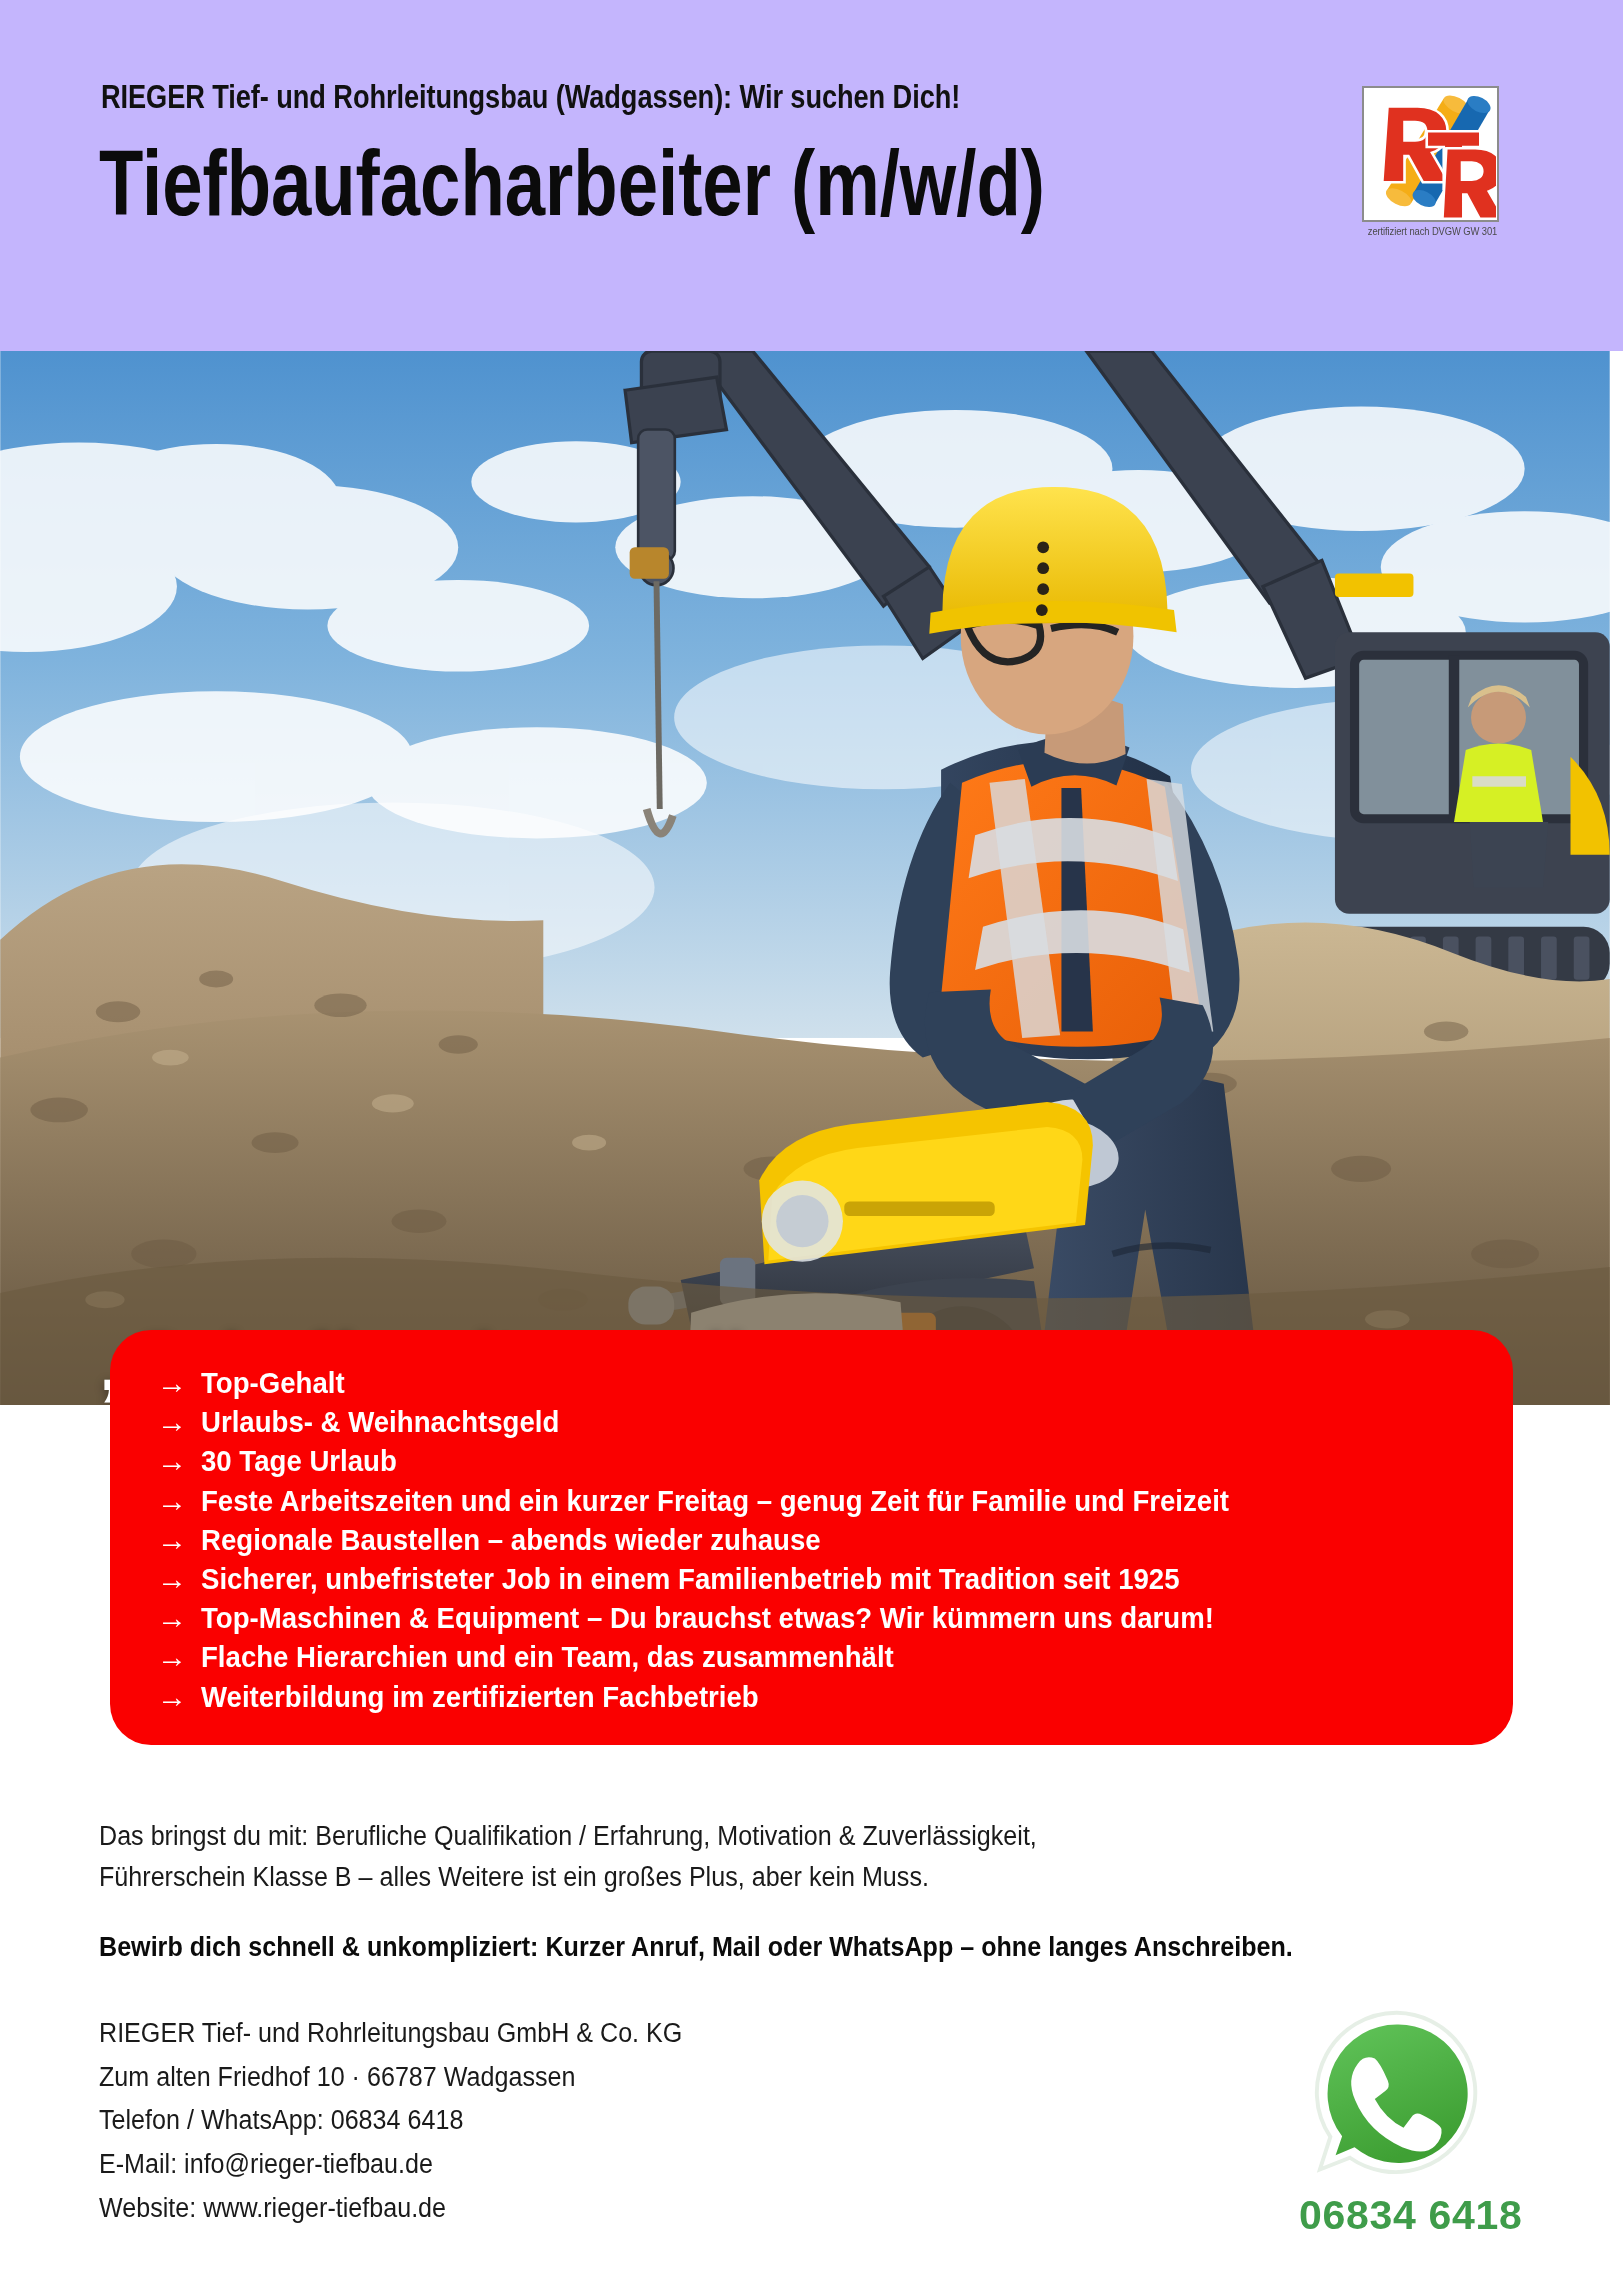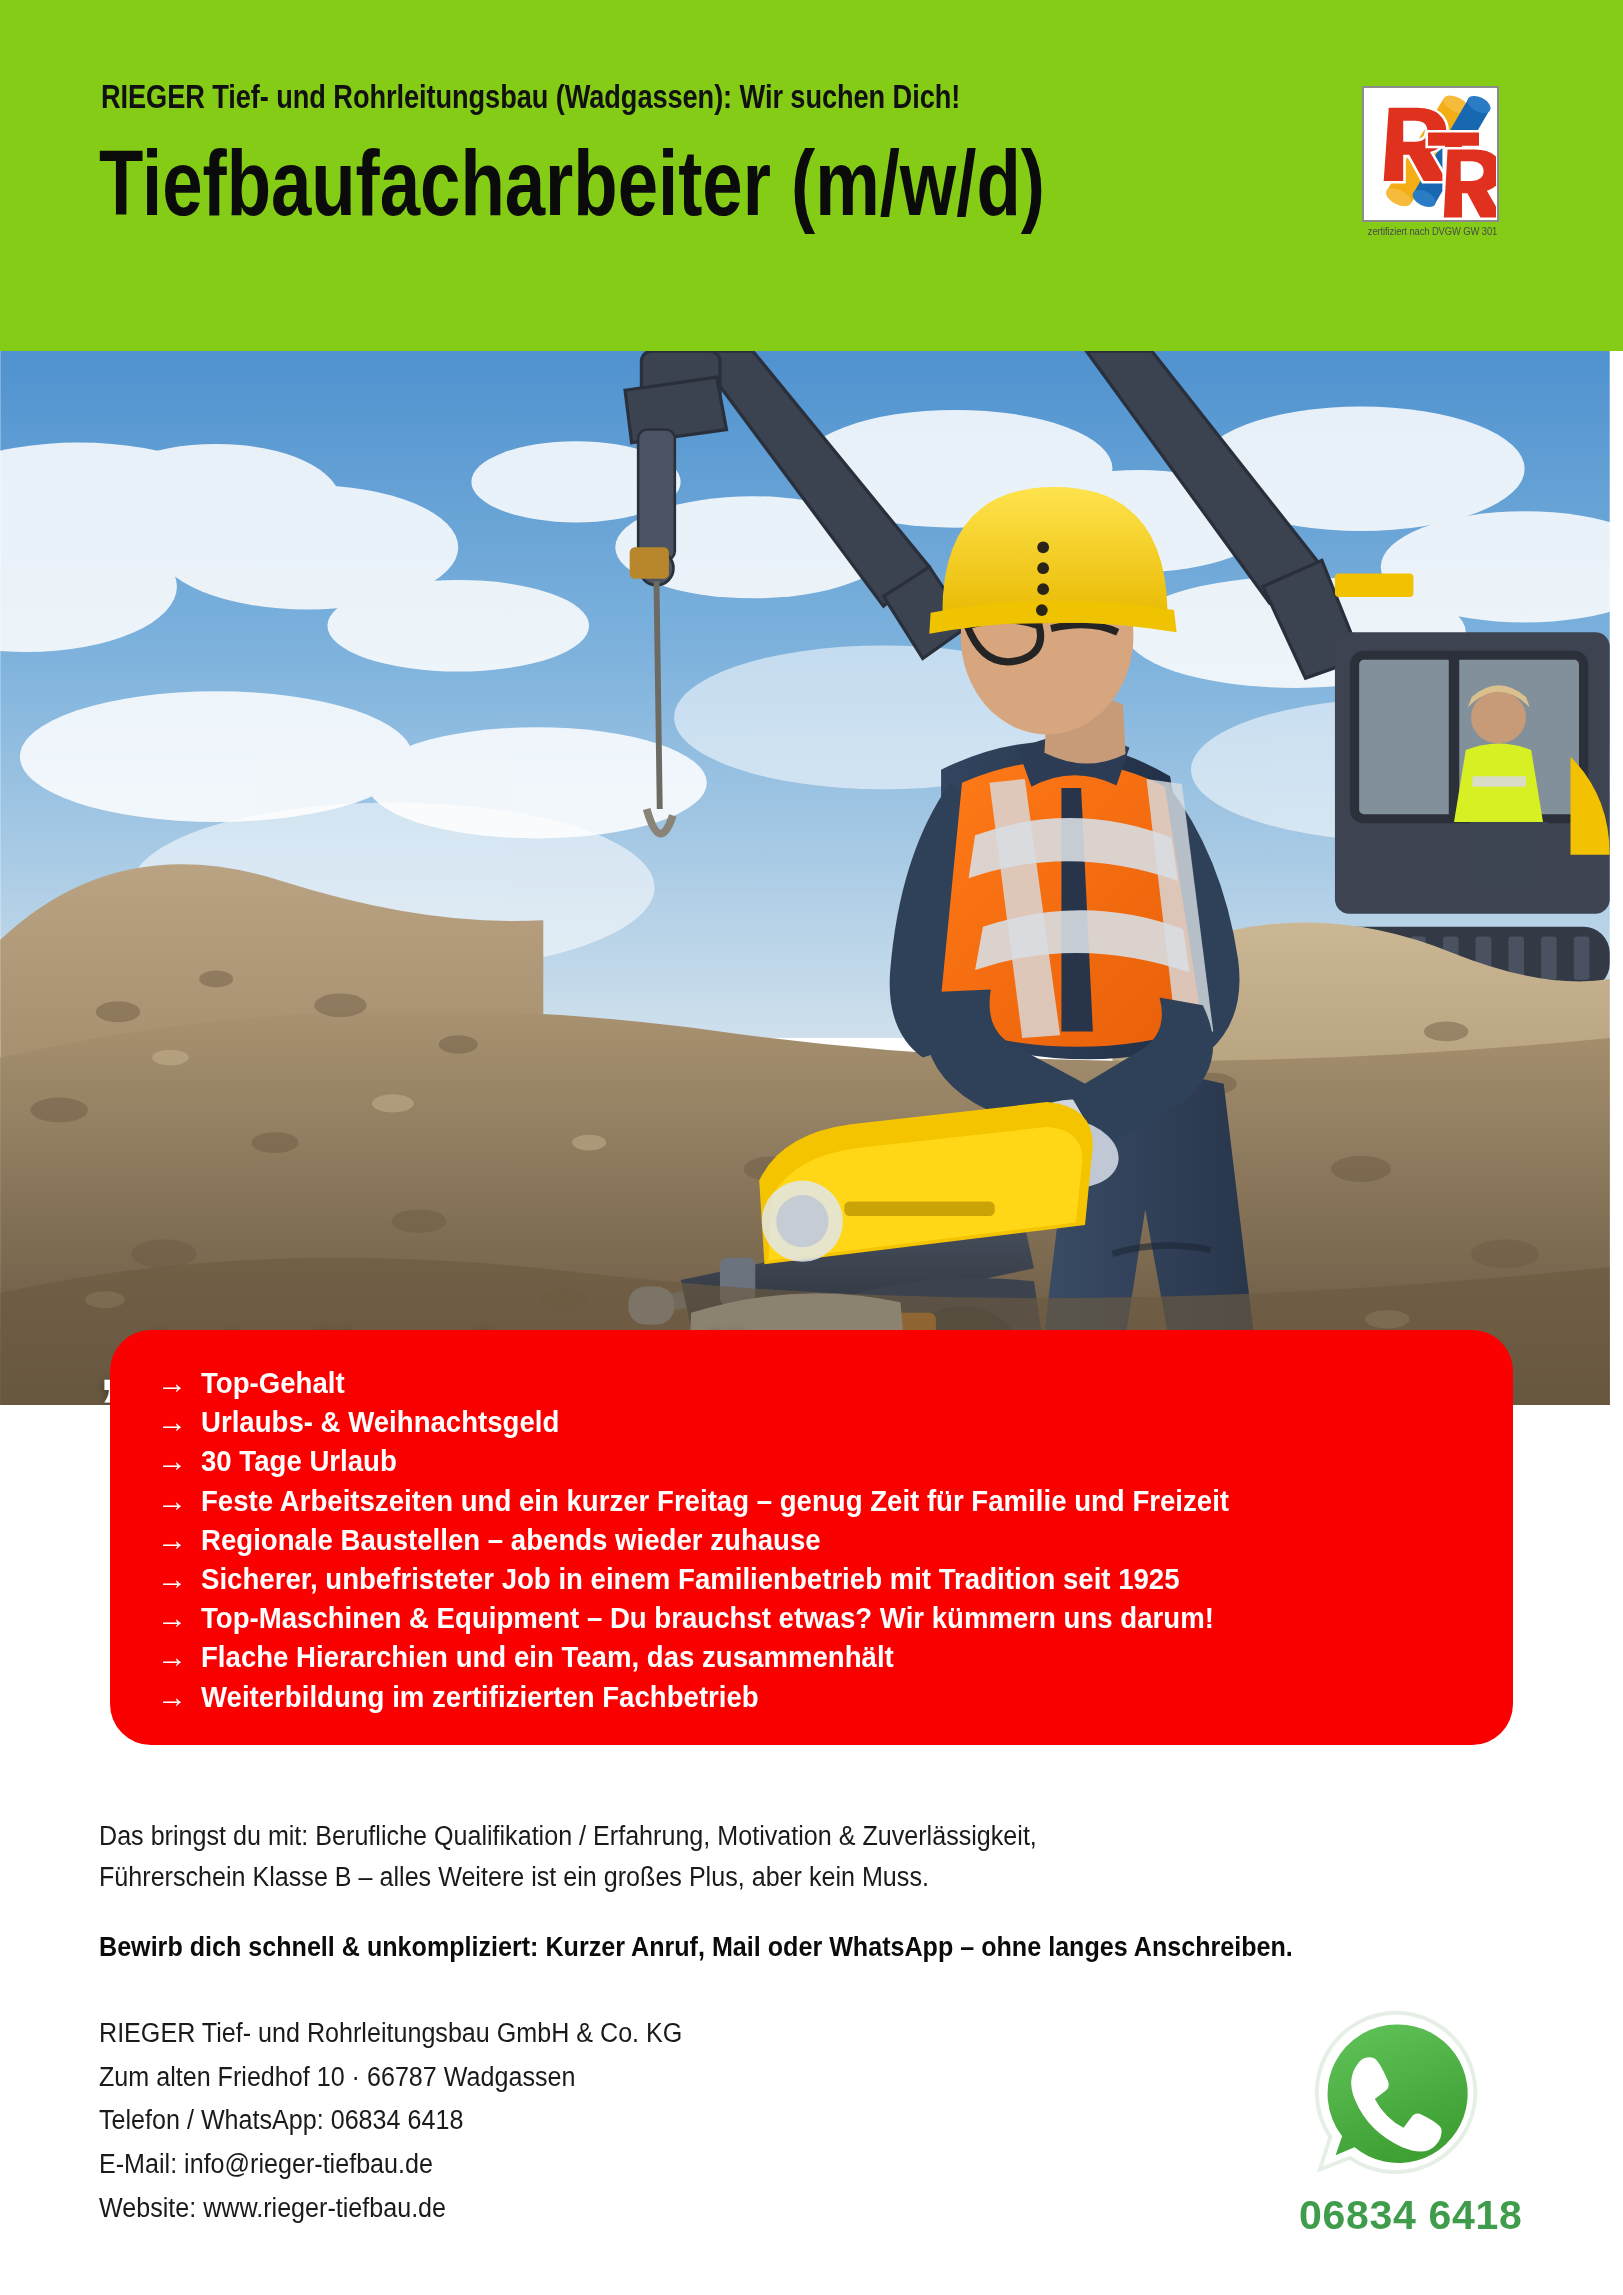--- a/index.html
+++ b/index.html
@@ -3,21 +3,21 @@
 <meta charset="utf-8">
 <style>
   html,body{margin:0;padding:0;background:#fff;}
   body{
     width:1623px;height:2295px;position:relative;overflow:hidden;
     font-family:"Liberation Sans", sans-serif;
     -webkit-font-smoothing:antialiased;
   }
 
   
-  .header{position:absolute;left:0;top:0;width:1623px;height:351px;background:#84cc16;}
+  .header{position:absolute;left:0;top:0;width:1623px;height:351px;background:#c4b5fd;}
   .kicker{
     position:absolute;left:101px;top:77px;width:1211px;
     font-size:34px;font-weight:bold;color:#111;letter-spacing:-0.1px;
     transform:scaleX(0.80);transform-origin:left center;white-space:nowrap;
   }
   .job-title{
     position:absolute;left:99px;top:136px;width:1309px;
     font-size:93px;font-weight:bold;color:#0b0b0b;line-height:1.02;
     transform:scaleX(0.78);transform-origin:left center;white-space:nowrap;
   }

